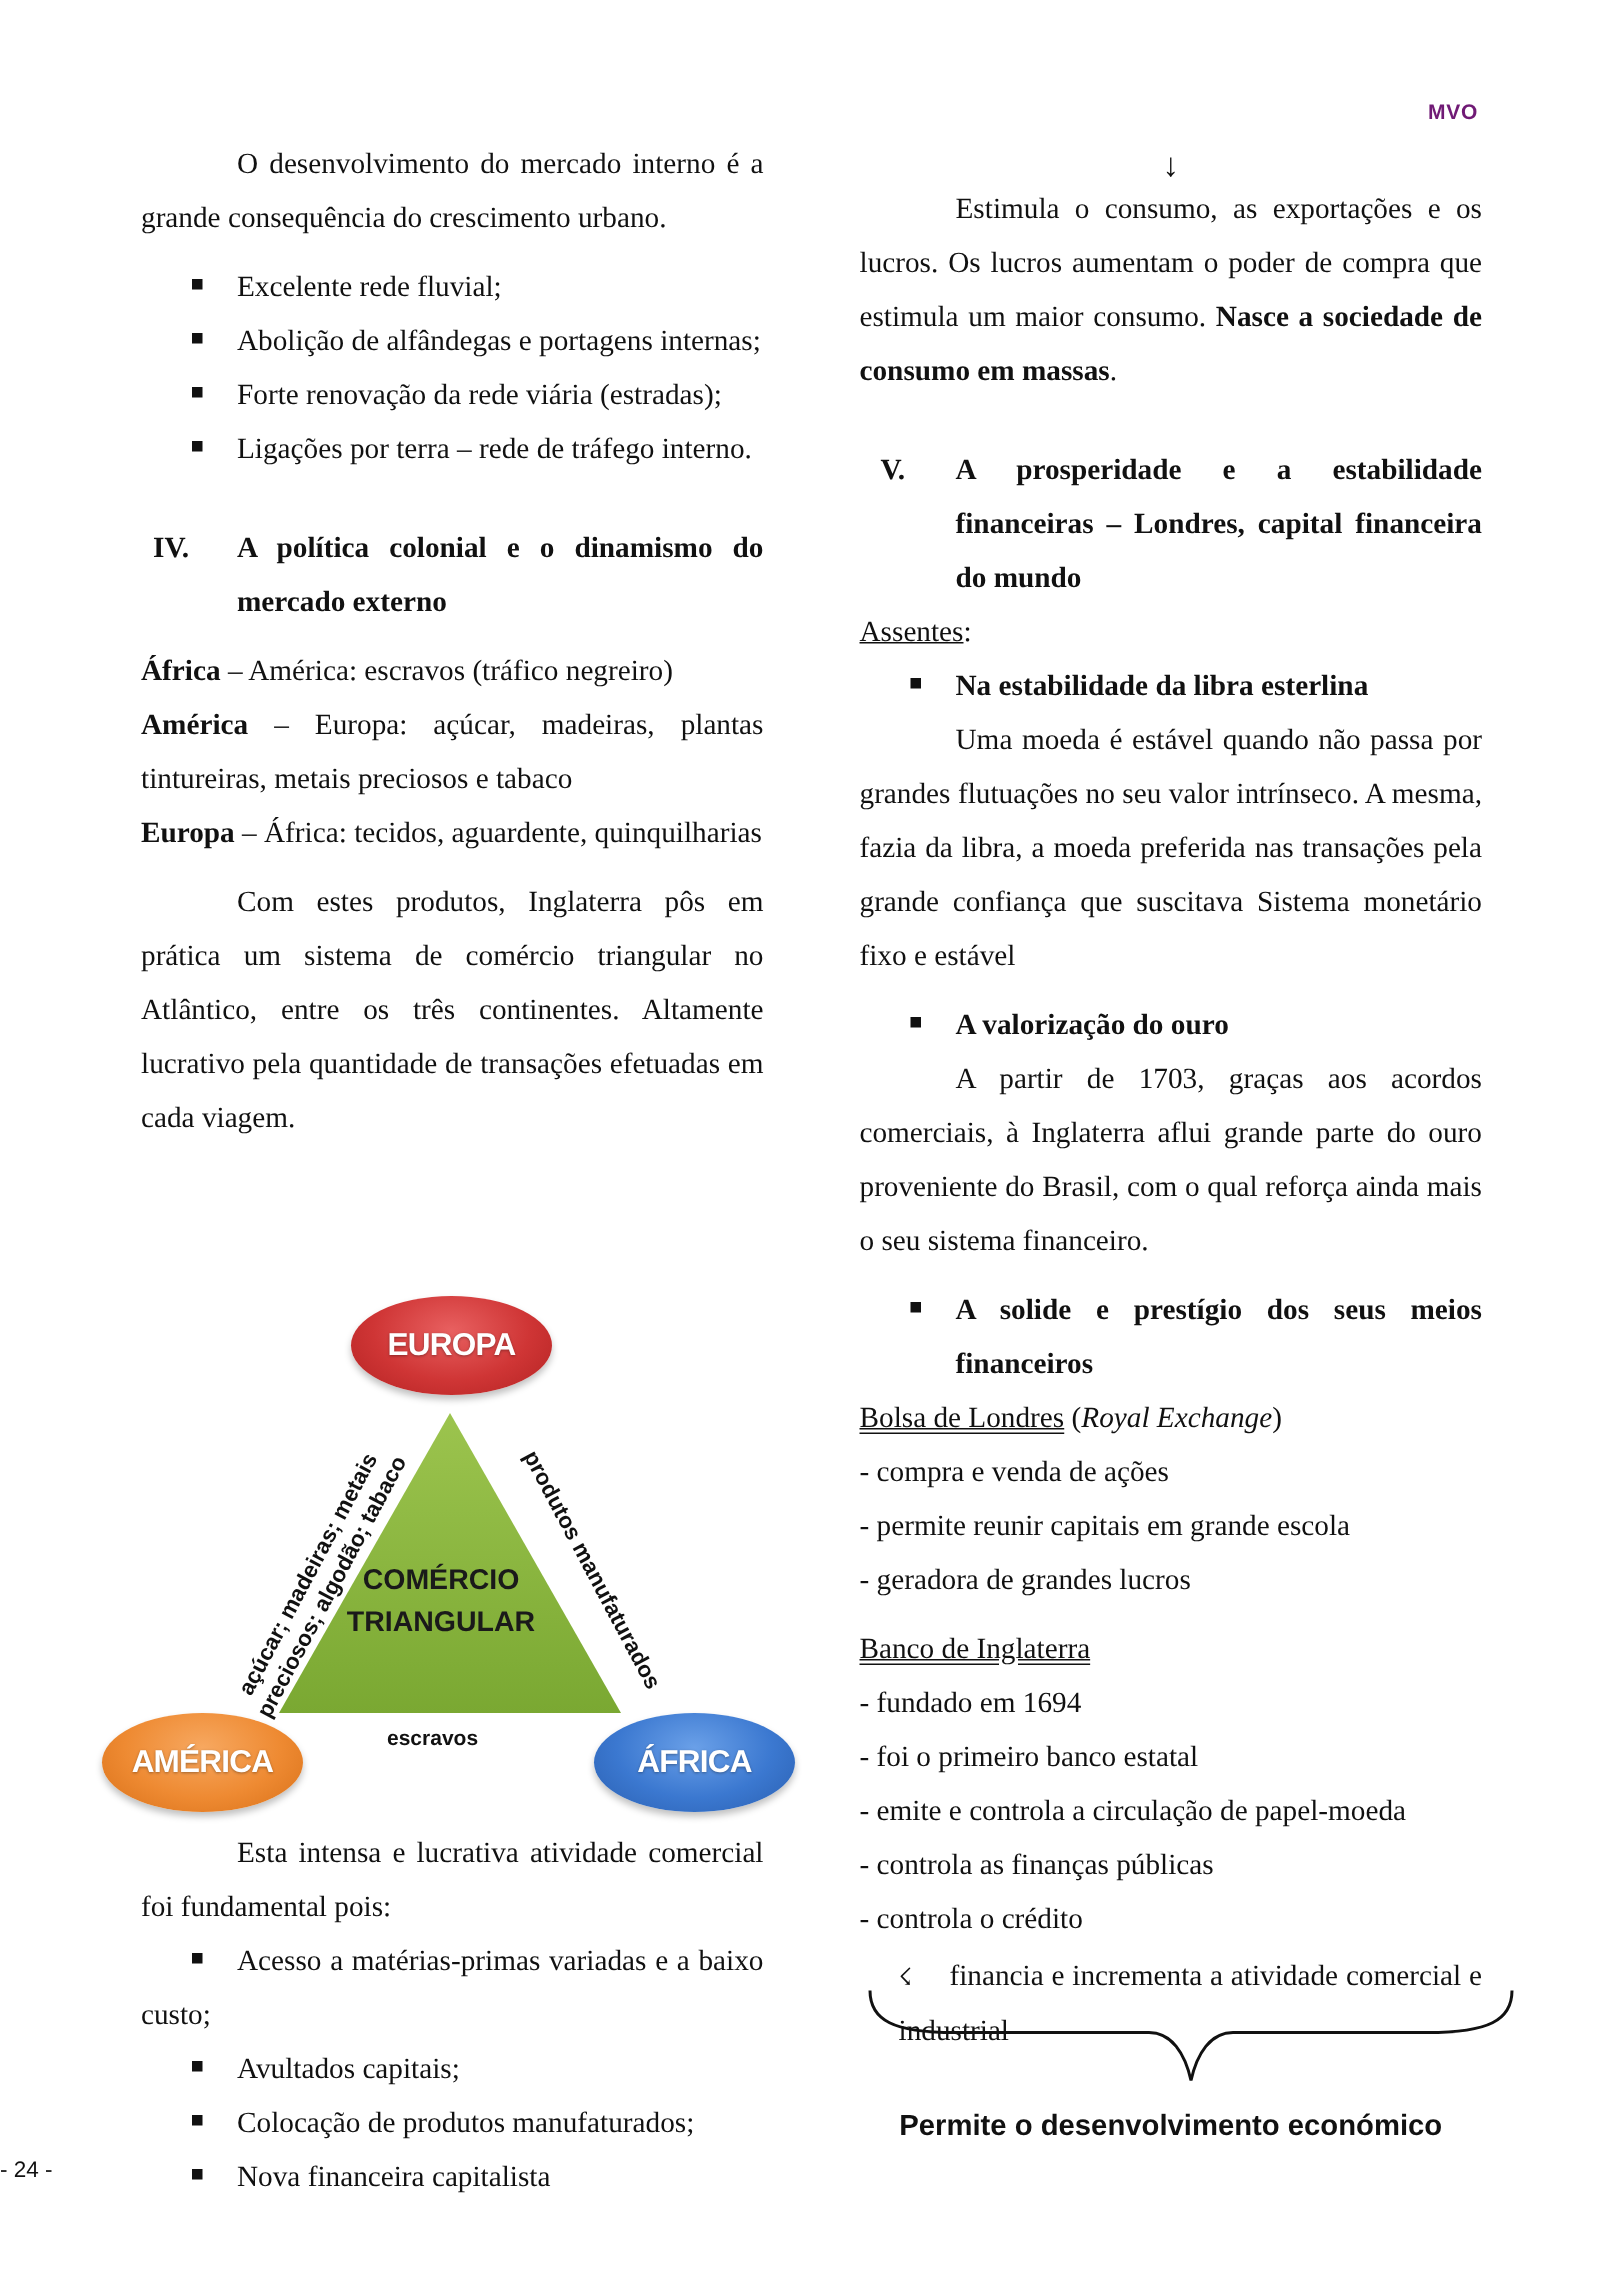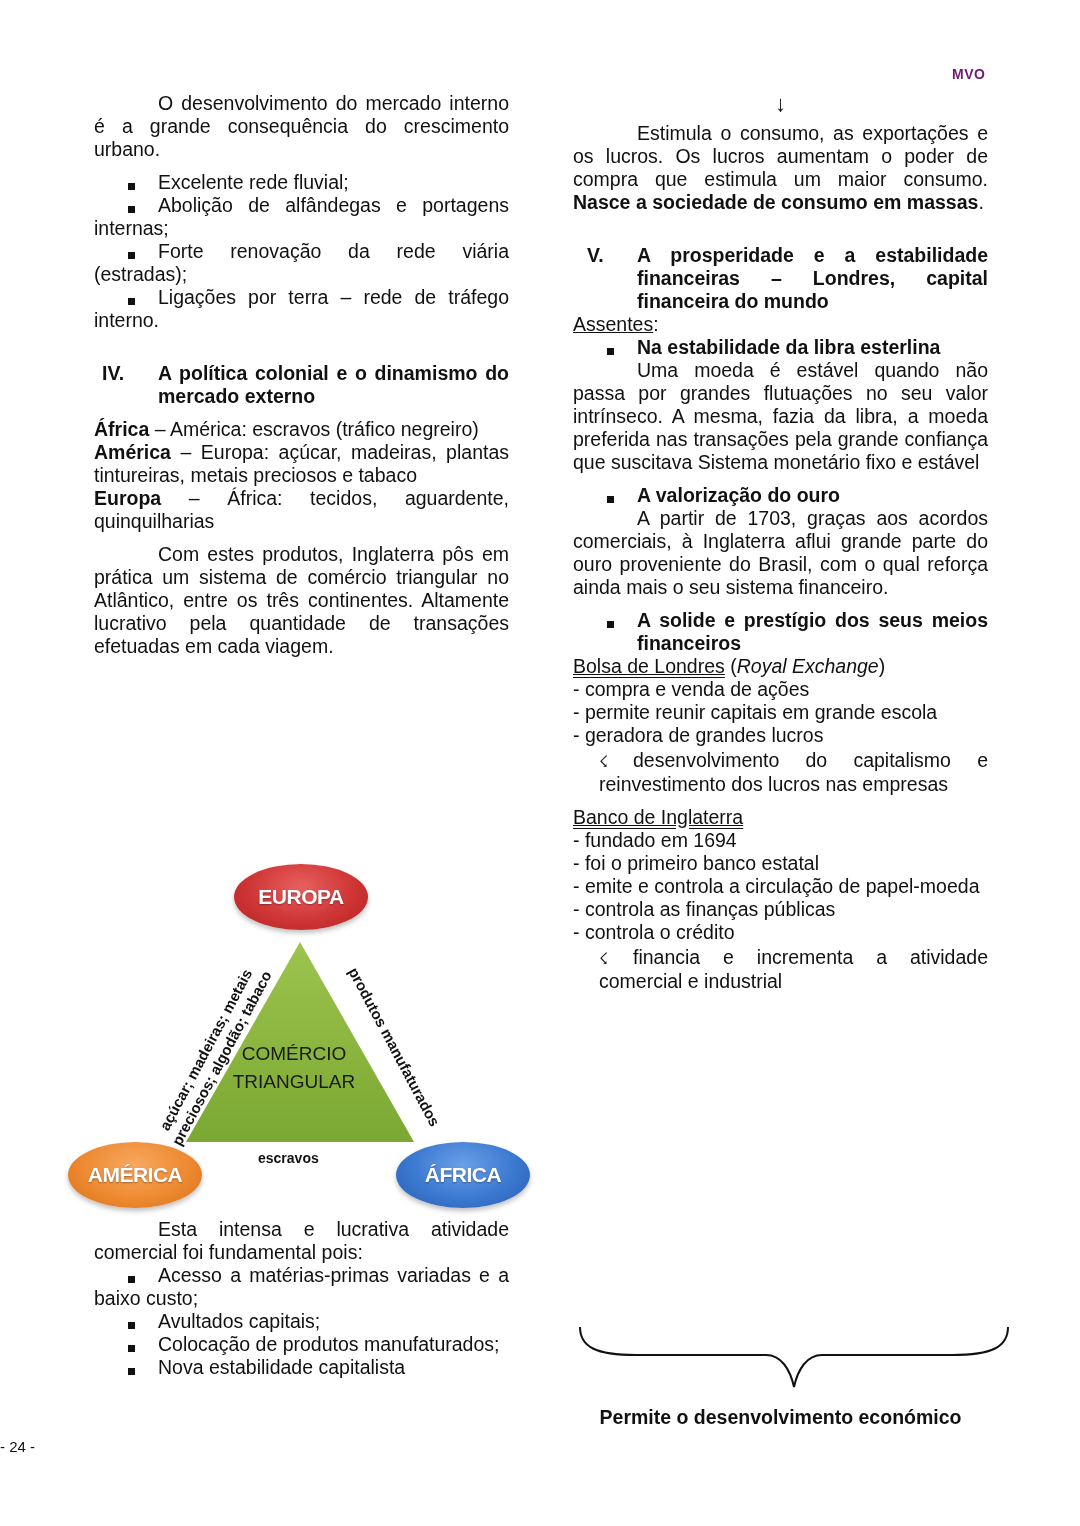--- a/index.html
+++ b/index.html
@@ -3,21 +3,21 @@
 <meta charset="utf-8">
 <style>
   html, body { margin: 0; padding: 0; background: #ffffff; }
   body {
     width: 1080px; height: 1526px; position: relative; overflow: hidden;
     font-family: "Liberation Sans", "DejaVu Sans", sans-serif;
     color: #111;
     font-size: 19.5px;
   }
   .hdr { position: absolute; top: 66px; left: 952px; font-size: 14px; color: #701a75; font-weight: bold; letter-spacing: 0.5px; }
-  .col { position: absolute; top: 92px; width: 415px; line-height: 23px; }
+  .col { position: absolute; top: 92px; width: 415px; line-height: 36px; font-family: Liberation Serif, serif; }
   .col-left { left: 94px; }
   .col-right { left: 573px; }
   p { margin: 0; text-align: justify; }
   .indent { text-indent: 64px; }
   .u { text-decoration: underline; }
   .uu { text-decoration: underline double; }
   .b { font-weight: bold; }
   .i { font-style: italic; }
   .gap { height: 10px; }
   .gap2 { height: 30px; }
@@ -37,21 +37,21 @@
   .diagram { position: absolute; left: 62px; top: 860px; width: 480px; height: 360px; }
   .oval {
     position: absolute; border-radius: 50%; color: #fff; font-weight: bold; font-size: 21px;
     display: flex; align-items: center; justify-content: center; letter-spacing: -0.5px;
     text-shadow: 0 1px 2px rgba(0,0,0,0.35);
     box-shadow: 0 3px 5px rgba(0,0,0,0.25);
   }
   .oval-europa { left: 172px; top: 4px; width: 134px; height: 66px; background: radial-gradient(ellipse at 50% 35%, #e86060 0%, #cf3535 55%, #b22222 100%); }
   .oval-america { left: 6px; top: 282px; width: 134px; height: 66px; background: radial-gradient(ellipse at 50% 35%, #f7a860 0%, #ee8a32 55%, #d87018 100%); }
   .oval-africa { left: 334px; top: 282px; width: 134px; height: 66px; background: radial-gradient(ellipse at 50% 35%, #6aa0e8 0%, #3b78d0 55%, #2a5fb0 100%); }
-  .tri-label { position: absolute; left: 150px; top: 180px; width: 164px; text-align: center; font-weight: normal; font-size: 19px; line-height: 28px; color: #1a1a1a; }
+  .tri-label { position: absolute; left: 150px; top: 180px; width: 164px; text-align: center; font-weight: bold; font-size: 19px; line-height: 28px; color: #1a1a1a; }
   .side-label { position: absolute; font-weight: bold; font-size: 15px; line-height: 18px; color: #111; white-space: nowrap; }
   .side-left { left: 52px; top: 176px; transform: rotate(-62deg); transform-origin: center; text-align: center; width: 200px; }
   .side-right { left: 232px; top: 178px; transform: rotate(62deg); transform-origin: center; width: 200px; text-align: center; }
   .bottom-label { position: absolute; left: 196px; top: 290px; font-weight: bold; font-size: 14px; }
   .footer { position: absolute; top: 1438px; left: 0; width: 876px; text-align: left; font-size: 15px; }
   .brace { position: absolute; left: 576px; top: 1325px; width: 436px; height: 68px; }
   .conclusion { position: absolute; left: 573px; top: 1406px; width: 415px; text-align: center; font-weight: bold; font-size: 19.5px; }
 </style>
 </head>
 <body>
@@ -101,21 +101,21 @@
   </div>
   <div class="side-label side-right">produtos manufaturados</div>
   <div class="bottom-label">escravos</div>
 </div>
 
 <div class="col col-left" style="top:1218px">
   <p class="indent">Esta intensa e lucrativa atividade comercial foi fundamental pois:</p>
   <p class="bullet"><span class="sq"></span><span>Acesso a matérias-primas variadas e a baixo custo;</span></p>
   <p class="bullet"><span class="sq"></span><span>Avultados capitais;</span></p>
   <p class="bullet"><span class="sq"></span><span>Colocação de produtos manufaturados;</span></p>
-  <p class="bullet"><span class="sq"></span><span>Nova estabilidade capitalista</span></p>
+  <p class="bullet"><span class="sq"></span><span>Nova financeira capitalista</span></p>
 </div>
 
 <div class="col col-right">
   <div class="arrow-line">↓</div>
   <p class="indent"><span>Estimula o consumo, as exportações e os lucros. Os lucros aumentam o poder de compra que estimula um maior consumo. </span><span class="b">Nasce a sociedade de consumo em massas</span><span>.</span></p>
   <div class="gap2"></div>
   <div class="heading">
     <span class="num" style="padding-left:14px">V.</span>
     <span class="txt">A prosperidade e a estabilidade financeiras – Londres, capital financeira do mundo</span>
   </div>
@@ -124,21 +124,20 @@
   <p class="indent">Uma moeda é estável quando não passa por grandes flutuações no seu valor intrínseco. A mesma, fazia da libra, a moeda preferida nas transações pela grande confiança que suscitava Sistema monetário fixo e estável</p>
   <div class="gap"></div>
   <p class="bullet-bold bullet b"><span class="sq"></span><span>A valorização do ouro</span></p>
   <p class="indent">A partir de 1703, graças aos acordos comerciais, à Inglaterra aflui grande parte do ouro proveniente do Brasil, com o qual reforça ainda mais o seu sistema financeiro.</p>
   <div class="gap"></div>
   <p class="bullet-bold bullet b"><span class="sq"></span><span>A solide e prestígio dos seus meios financeiros</span></p>
   <p><span class="uu">Bolsa de Londres</span><span> (</span><span class="i">Royal Exchange</span><span>)</span></p>
   <p>- compra e venda de ações</p>
   <p>- permite reunir capitais em grande escola</p>
   <p>- geradora de grandes lucros</p>
-  <p class="sub-arrow" style="margin-top:2px"><span class="glyph">☇</span><span>desenvolvimento do capitalismo e reinvestimento dos lucros nas empresas</span></p>
   <div class="gap"></div>
   <p><span class="uu">Banco de Inglaterra</span></p>
   <p>- fundado em 1694</p>
   <p>- foi o primeiro banco estatal</p>
   <p>- emite e controla a circulação de papel-moeda</p>
   <p>- controla as finanças públicas</p>
   <p>- controla o crédito</p>
   <p class="sub-arrow" style="margin-top:2px"><span class="glyph">☇</span><span>financia e incrementa a atividade comercial e industrial</span></p>
 </div>
 

